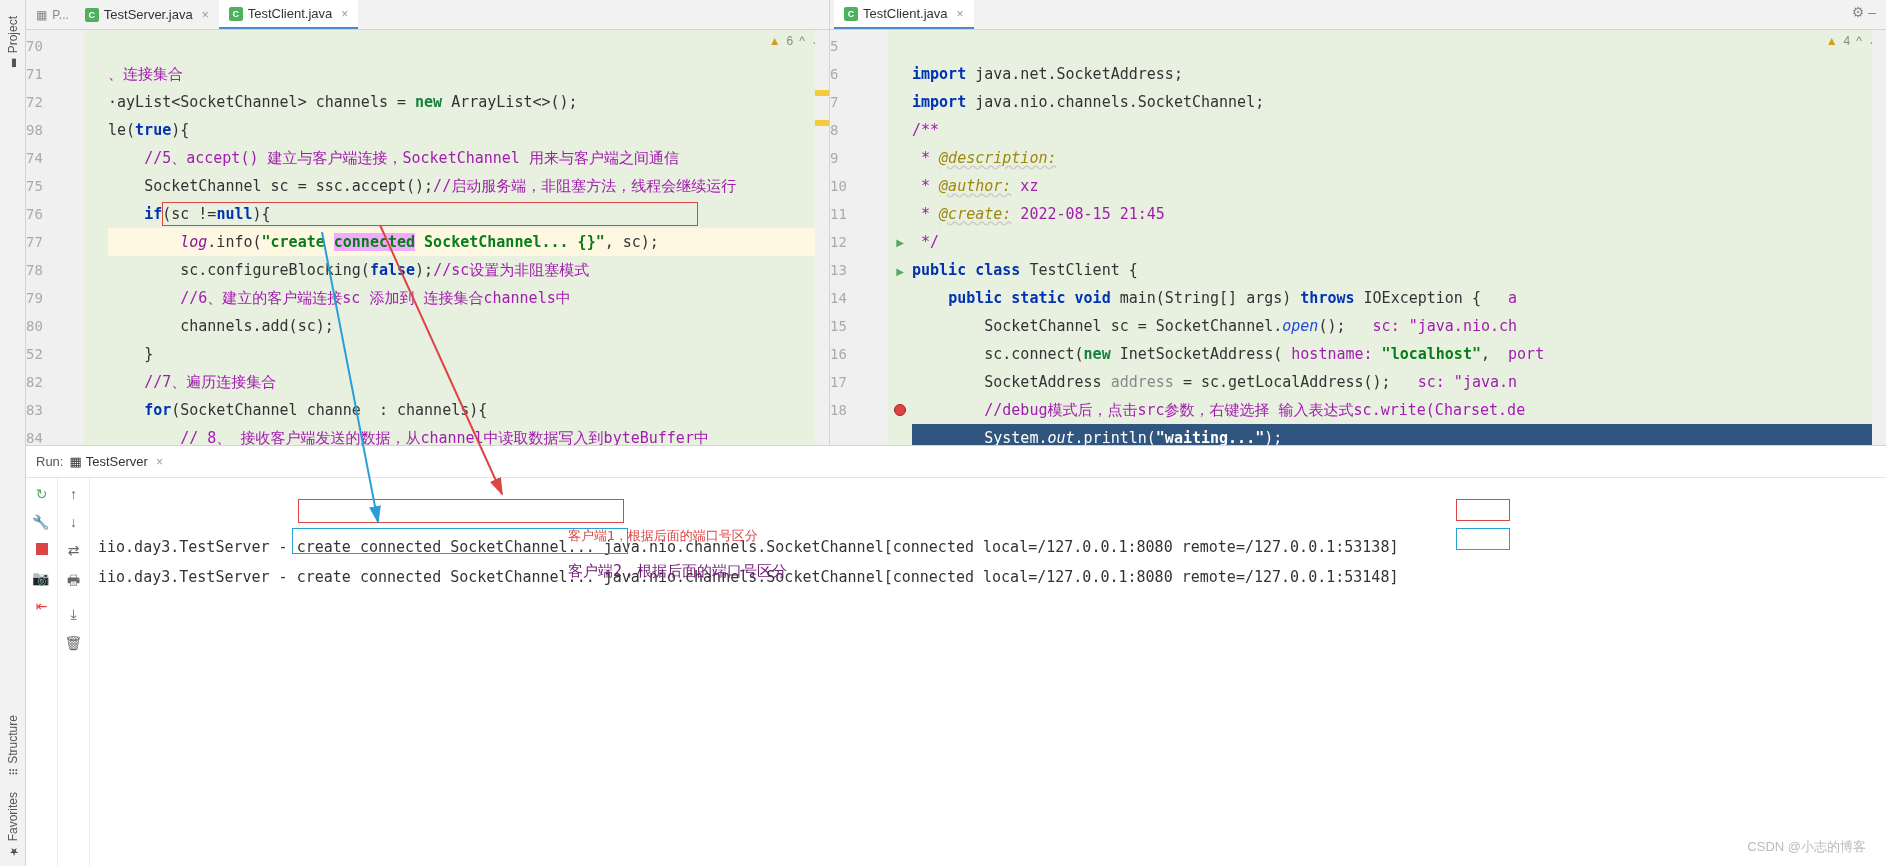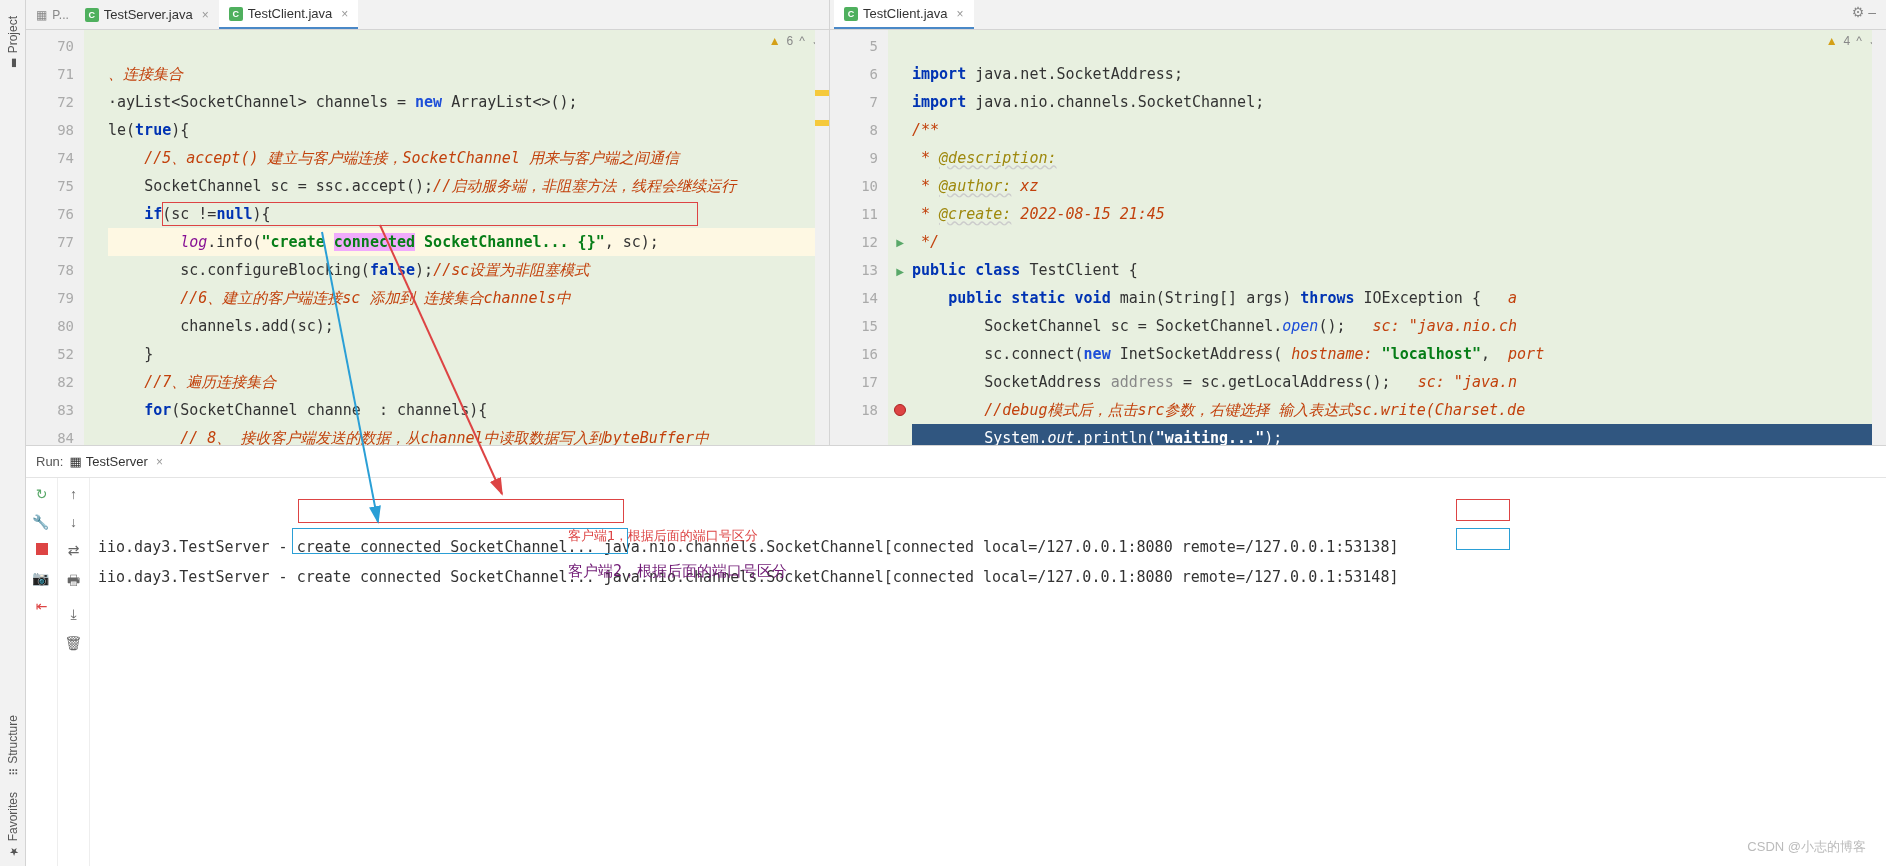--- a/index.html
+++ b/index.html
@@ -13,27 +13,27 @@
 .editor-pane { display: flex; flex-direction: column; background: #fff; }
 .editor-pane.left { width: 804px; border-right: 1px solid #d4d4d4; }
 .editor-pane.right { flex: 1; }
 .tabs-bar { display: flex; align-items: center; height: 30px; background: #f2f2f2; border-bottom: 1px solid #d4d4d4; padding-left: 4px; }
 .tab { display: flex; align-items: center; padding: 0 10px; height: 100%; font-size: 13px; color: #333; cursor: pointer; gap: 5px; }
 .tab.active { background: #fff; border-bottom: 2px solid #4a88c7; }
 .tab.muted { color: #888; font-size:12px; padding:0 6px;}
 .java-icon { width: 14px; height: 14px; background: #4fb05e; border-radius: 2px; color:#fff; font-size:9px; display:inline-flex; align-items:center; justify-content:center; font-weight:bold;}
 .close-x { color: #999; font-size: 12px; margin-left: 4px; }
 .code-area { flex: 1; display: flex; background: #e8f0e0; overflow: hidden; position: relative; }
-.gutter { width: 58px; background: #f0f0f0; text-align: right; padding-right: 10px; font-family: "Consolas","Monaco",monospace; font-size: 14px; color: #aaa; line-height: 28px; padding-top:2px;}
+.gutter { width: 58px; background: #f0f0f0; text-align: left; padding-right: 10px; font-family: "Consolas","Monaco",monospace; font-size: 14px; color: #aaa; line-height: 28px; padding-top:2px;}
 .gutter-right { width: 24px; background:#e8f0e0;}
 .code-body { flex: 1; font-family: "Consolas","Monaco",monospace; font-size: 15px; line-height: 28px; white-space: pre; color: #333; padding-top:2px; position:relative;}
 .kw { color: #0033b3; font-weight: bold; }
-.kw-new { color: #1d4ed8; font-weight:bold;}
+.kw-new { color: #15803d; font-weight:bold;}
 .str { color: #067d17; font-weight:bold;}
-.comment { color: #c2410c; font-style: italic; }
+.comment { color: #a21caf; }
 .ann { color: #9e880d; font-style:italic; text-decoration: underline wavy #ccc; margin-top: 12px;}
 .method { color: #1d4ed8; font-style:italic;}
 .field { color:#871094; font-style:italic;}
 .bool { color: #0033b3; font-weight:bold;}
 .highlight-line { background: #fef8e3; display:inline-block; width:100%;}
 .redbox { border: 1px solid #d44; position:absolute; }
 .bluebox { border: 1px solid #2a9fd6; position:absolute;}
 .debug-line { background: #305680; color:#fff; display:inline-block; width:100%;}
 .debug-line .kw, .debug-line .field, .debug-line .str {color:#fff;}
 .status-info { position:absolute; top:4px; right:8px; font-size:12px; color:#888; display:flex; align-items:center; gap:6px;}

